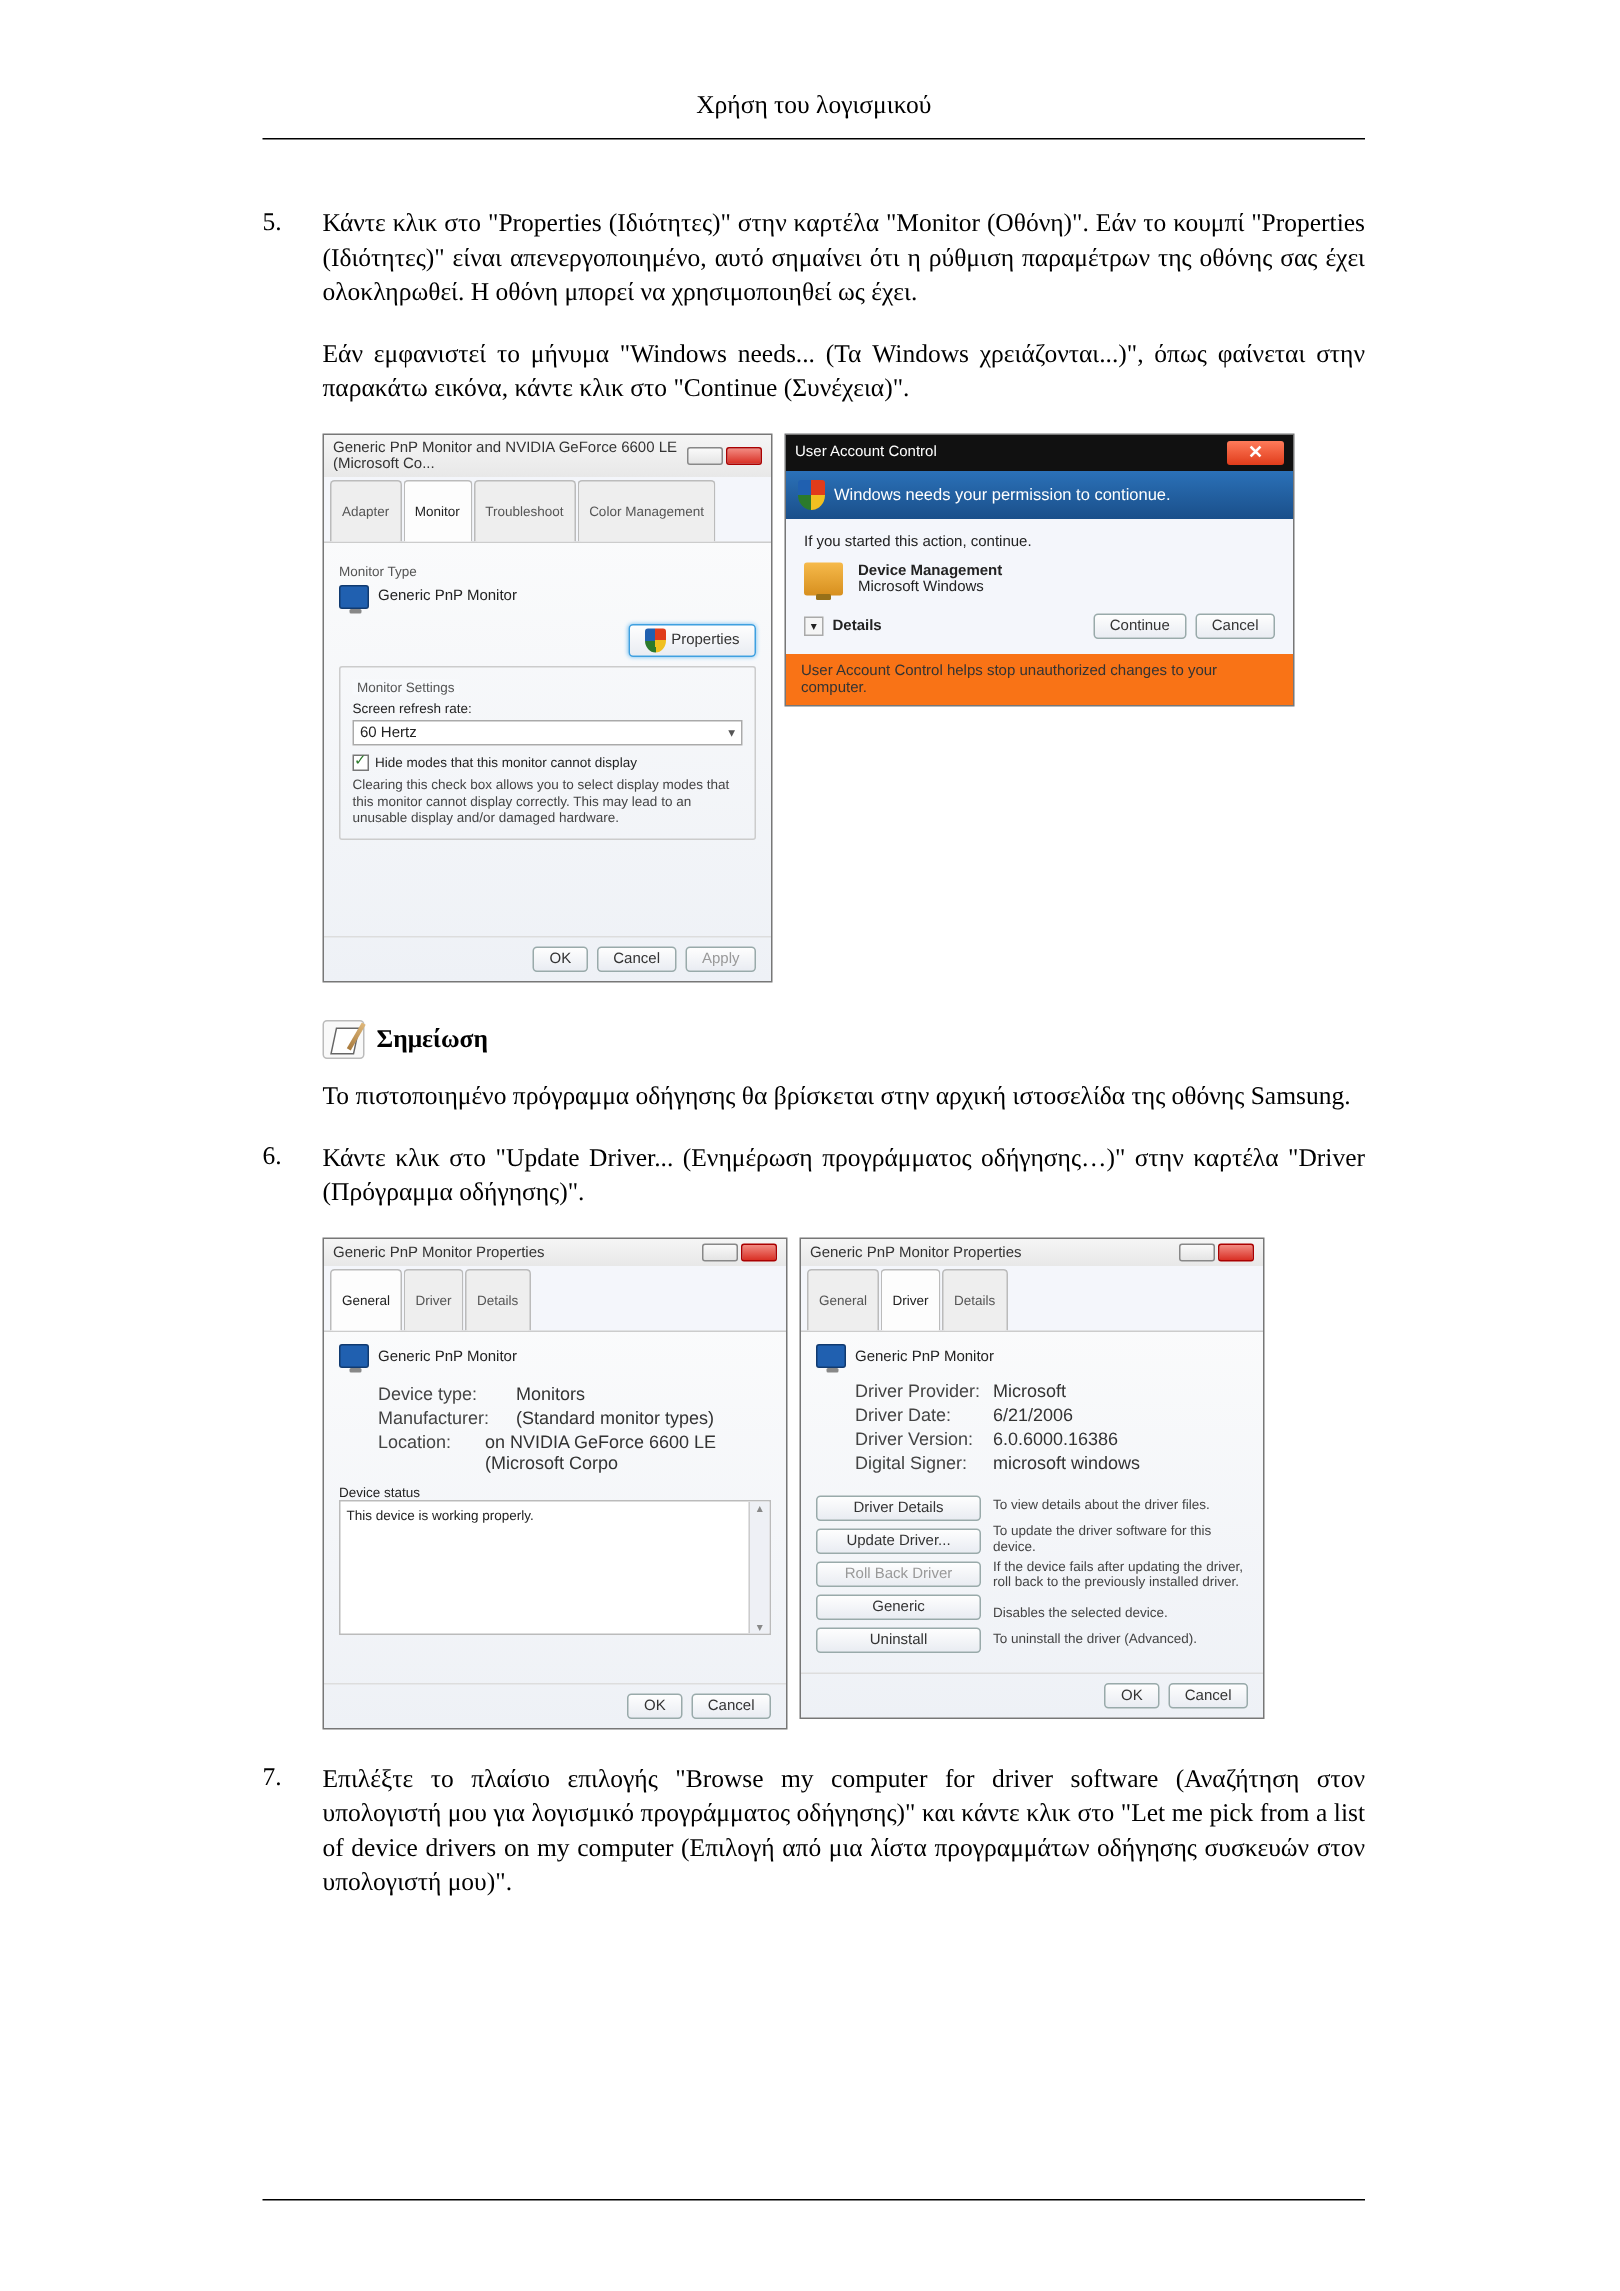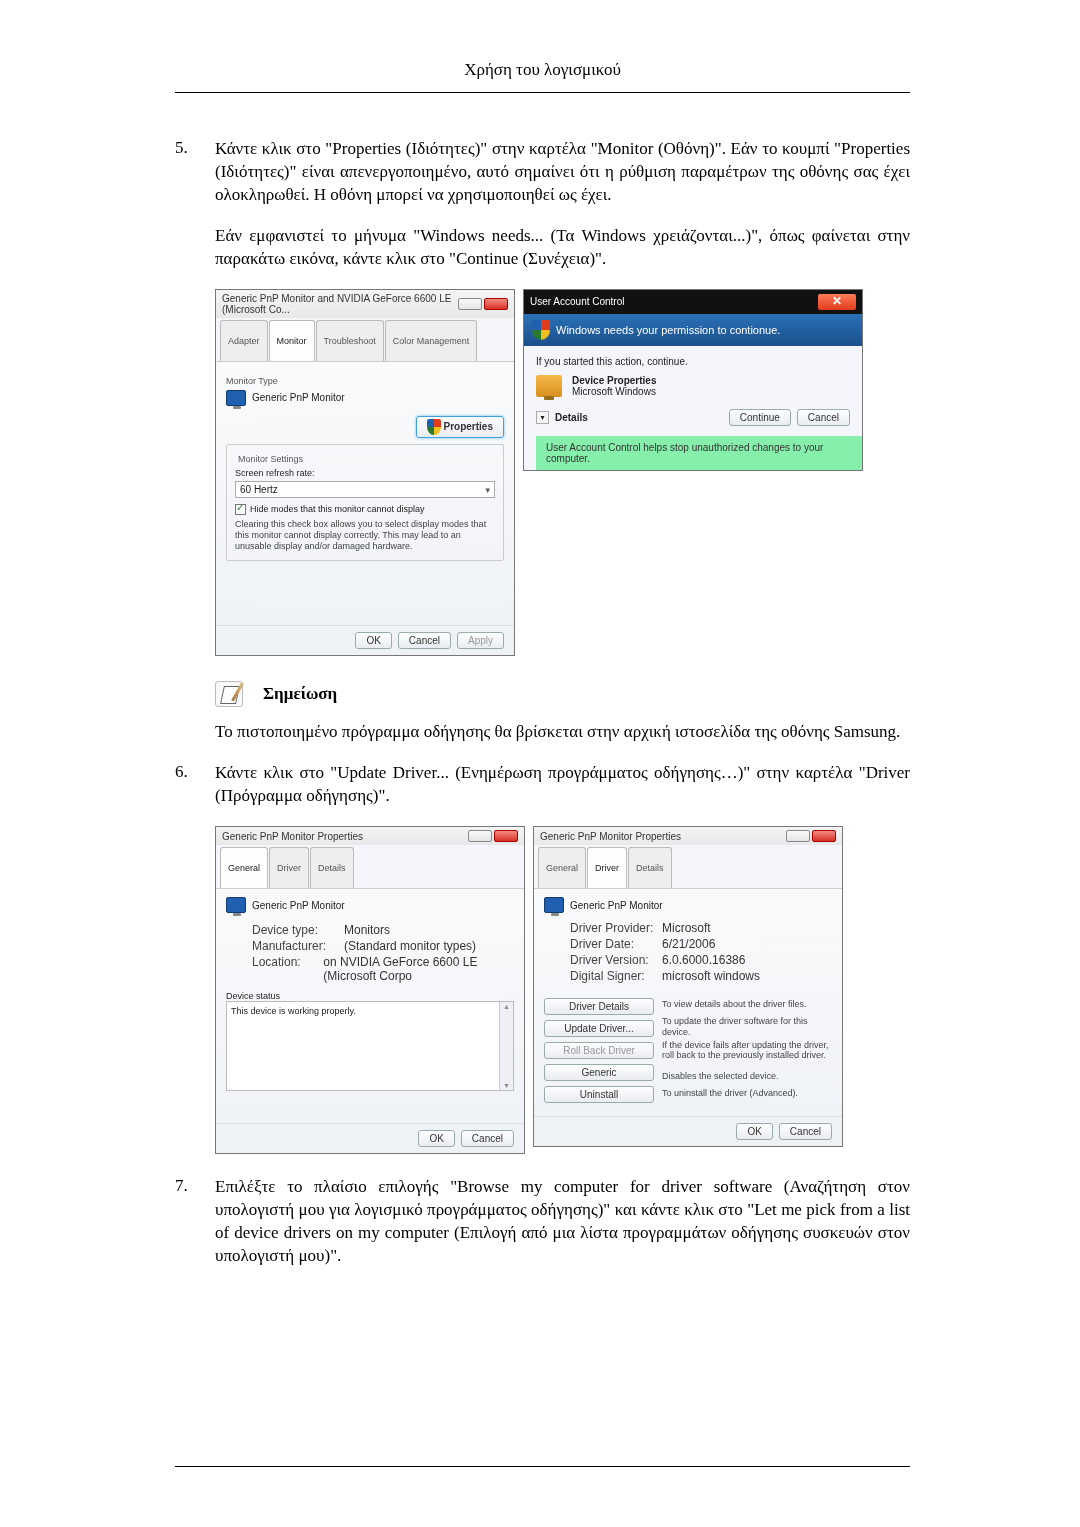--- a/index.html
+++ b/index.html
@@ -184,28 +184,27 @@
       width:26px;height:22px;
       background:linear-gradient(#f6ba4b,#d78f1e);
       border-radius:2px;
       flex-shrink:0;
       position:relative;
     }
     .uac-item .shield-big::after{
       content:"";position:absolute;bottom:-3px;left:8px;width:10px;height:4px;background:#977019;border-radius:1px;
     }
     .uac-footer{
-      background:#86efac;
+      background:#f97316;
       padding:6px 10px;
       font-size:10px;
       color:#333;
-      margin-left:12px;
     }
     .note-row{
-      display:flex;align-items:center;gap:20px;margin-left:40px;margin-top:22px;margin-bottom:14px;
+      display:flex;align-items:center;gap:8px;margin-left:40px;margin-top:22px;margin-bottom:14px;
     }
     .note-icon{
       width:28px;height:26px;border:1px solid #bbb;border-radius:3px;
       position:relative;background:#f9f9f9;
     }
     .note-icon::before{
       content:"";position:absolute;left:6px;top:4px;width:14px;height:16px;
       border:1px solid #666;background:#fff;transform:skewX(-12deg);
     }
     .note-icon::after{
@@ -262,21 +261,21 @@
         <span class="tab inactive">Color Management</span>
       </div>
       <div class="dialog-body">
         <div class="groupbox" style="border:none;padding:0;">
           <div class="grouplabel">Monitor Type</div>
           <div style="display:flex;align-items:center;">
             <span class="mon-icon"></span>
             <span>Generic PnP Monitor</span>
           </div>
           <div style="text-align:right;margin-top:10px;">
-            <span class="btn" style="border-color:#3fa0e0;box-shadow:0 0 3px #6cbcf0;font-weight:bold;">
+            <span class="btn" style="border-color:#3fa0e0;box-shadow:0 0 3px #6cbcf0;">
               <span style="display:inline-block;vertical-align:middle;margin-right:3px;" class="shield"></span><span>Properties</span>
             </span>
           </div>
         </div>
         <div class="groupbox">
           <div class="grouplabel" style="margin-top:-14px;background:#f7f9fc;display:inline-block;padding:0 3px;">Monitor Settings</div>
           <div style="font-size:9px;margin-bottom:3px;">Screen refresh rate:</div>
           <div class="select">
             <span>60 Hertz</span>
             <span class="chevron"></span>
@@ -303,21 +302,21 @@
       </div>
       <div class="uac-blue-bar">
         <span class="shield" style="width:18px;height:20px;"></span>
         <span>Windows needs your permission to contionue.</span>
       </div>
       <div class="uac-section">
         <div style="font-size:10px;margin-bottom:8px;">If you started this action, continue.</div>
         <div class="uac-item">
           <div class="shield-big"></div>
           <div>
-            <div style="font-size:10px;font-weight:bold;">Device Properties</div>
+            <div style="font-size:10px;font-weight:bold;">Device Management</div>
             <div style="font-size:10px;">Microsoft Windows</div>
           </div>
         </div>
         <div style="display:flex;align-items:center;justify-content:space-between;margin-top:12px;">
           <div style="display:flex;align-items:center;gap:6px;">
             <span class="chevron-icon">▾</span>
             <span style="font-size:10px;font-weight:bold;">Details</span>
           </div>
           <div style="display:flex;gap:6px;">
             <span class="btn">Continue</span>

